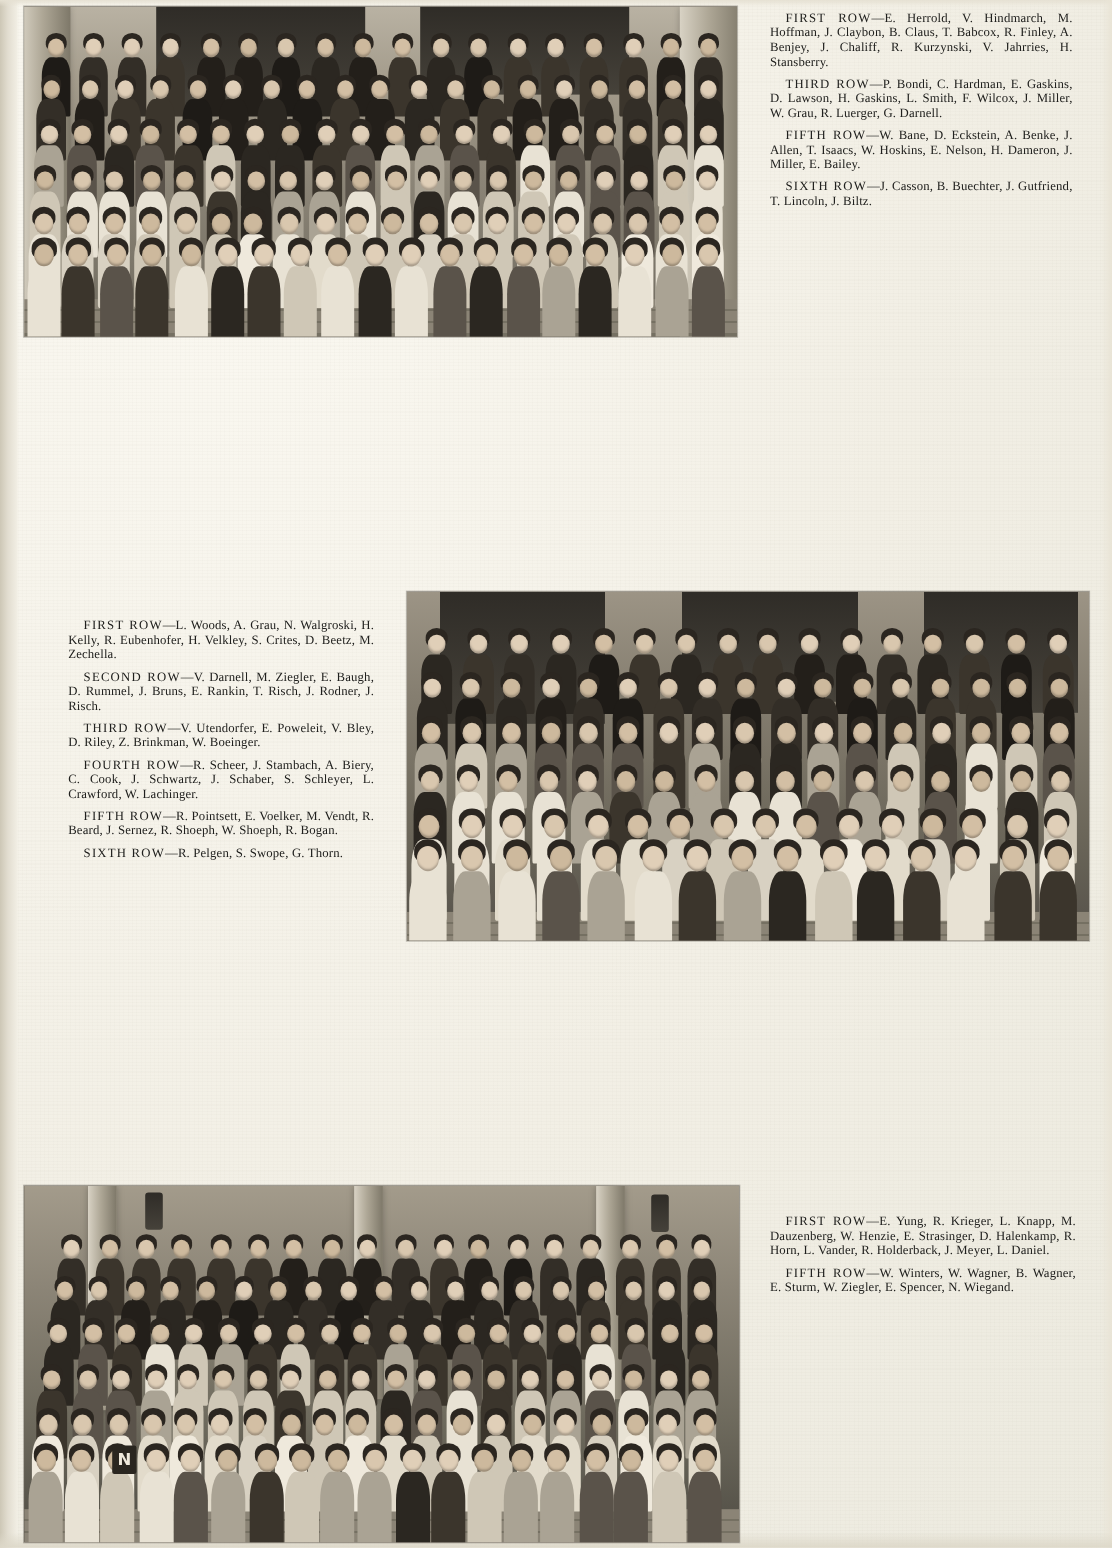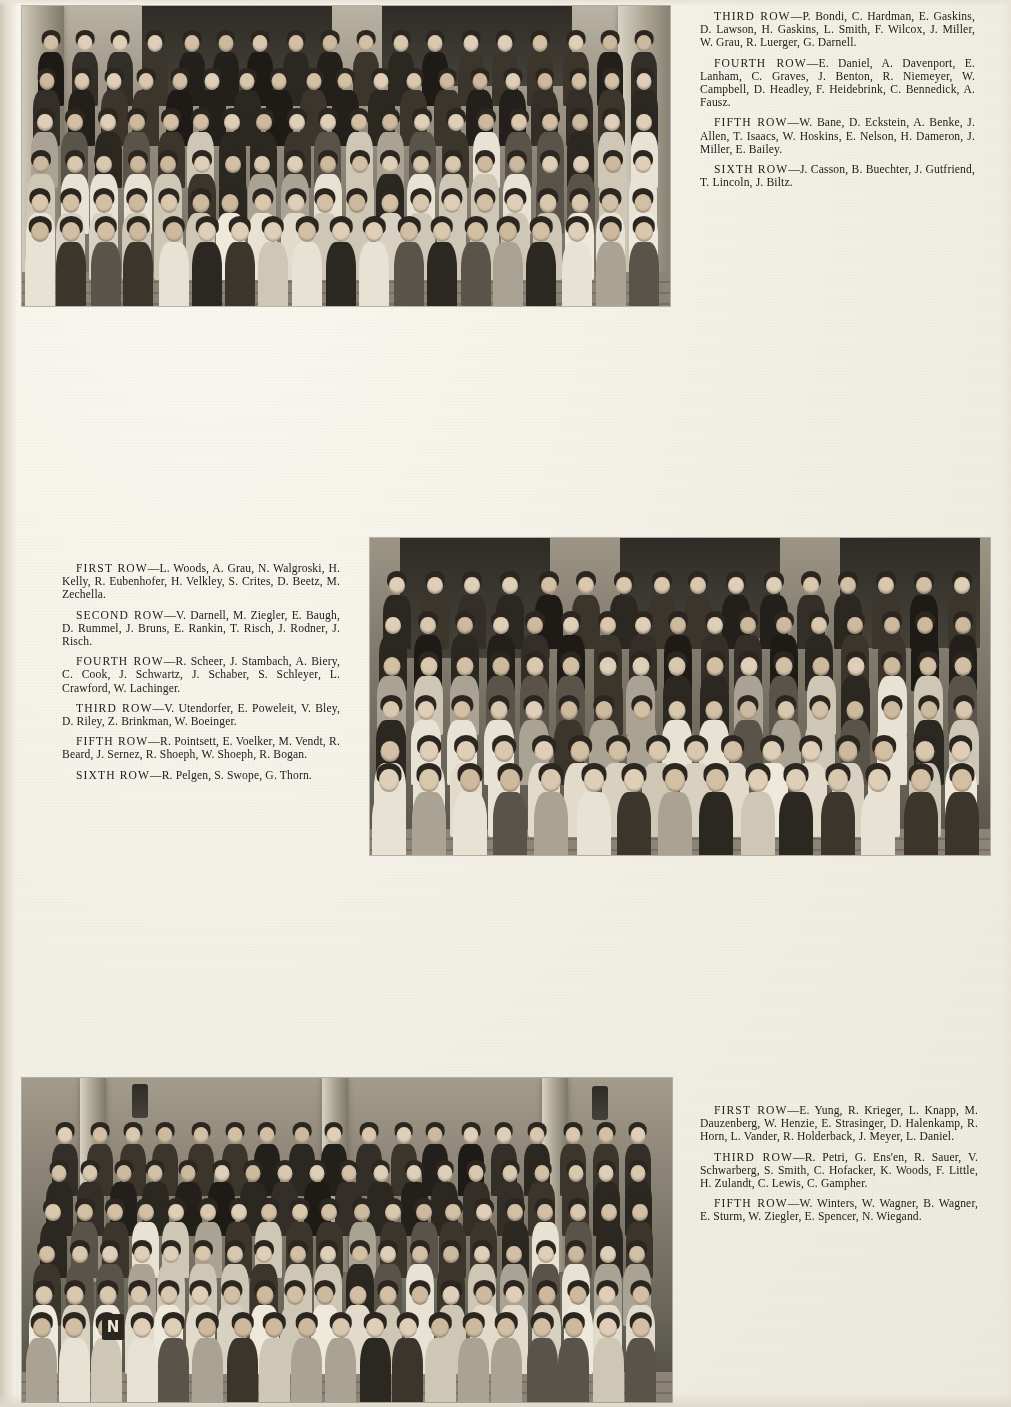--- a/index.html
+++ b/index.html
@@ -736,32 +736,32 @@
         </div>
         <div class="p" style="left: 606.621px; width: 30px; height: 104px; bottom: -16px;">
           <div class="body" style="background: rgb(90, 83, 74); height: 79.7px;"></div>
           <div class="hair" style="width: 22.5px; height: 18.9px;"></div>
           <div class="head" style="width: 18px; height: 20.16px; top: 3.96px; background: rgb(217, 199, 174);"></div>
         </div>
       </div>
   </div>
 
   <div class="caption" style="left:700px; top:10px; width:275px;">
+    <p><span class="rowlabel">FIRST ROW</span>—<span>E. Herrold, V. Hindmarch, M. Hoffman, J. Claybon, B. Claus, T. Babcox, R. Finley, A. Benjey, J. Chaliff, R. Kurzynski, V. Jahrries, H. Stansberry.</span></p>
     <p><span class="rowlabel">THIRD ROW</span>—<span>P. Bondi, C. Hardman, E. Gaskins, D. Lawson, H. Gaskins, L. Smith, F. Wilcox, J. Miller, W. Grau, R. Luerger, G. Darnell.</span></p>
-    <p><span class="rowlabel">FOURTH ROW</span>—<span>E. Daniel, A. Davenport, E. Lanham, C. Graves, J. Benton, R. Niemeyer, W. Campbell, D. Headley, F. Heidebrink, C. Bennedick, A. Fausz.</span></p>
     <p><span class="rowlabel">FIFTH ROW</span>—<span>W. Bane, D. Eckstein, A. Benke, J. Allen, T. Isaacs, W. Hoskins, E. Nelson, H. Dameron, J. Miller, E. Bailey.</span></p>
     <p><span class="rowlabel">SIXTH ROW</span>—<span>J. Casson, B. Buechter, J. Gutfriend, T. Lincoln, J. Biltz.</span></p>
   </div>
 
 
   <div class="caption" style="left:62px; top:562px; width:278px;">
     <p><span class="rowlabel">FIRST ROW</span>—<span>L. Woods, A. Grau, N. Walgroski, H. Kelly, R. Eubenhofer, H. Velkley, S. Crites, D. Beetz, M. Zechella.</span></p>
     <p><span class="rowlabel">SECOND ROW</span>—<span>V. Darnell, M. Ziegler, E. Baugh, D. Rummel, J. Bruns, E. Rankin, T. Risch, J. Rodner, J. Risch.</span></p>
+    <p><span class="rowlabel">THIRD ROW</span>—<span>V. Utendorfer, E. Poweleit, V. Bley, D. Riley, Z. Brinkman, W. Boeinger.</span></p>
     <p><span class="rowlabel">FOURTH ROW</span>—<span>R. Scheer, J. Stambach, A. Biery, C. Cook, J. Schwartz, J. Schaber, S. Schleyer, L. Crawford, W. Lachinger.</span></p>
-    <p><span class="rowlabel">THIRD ROW</span>—<span>V. Utendorfer, E. Poweleit, V. Bley, D. Riley, Z. Brinkman, W. Boeinger.</span></p>
     <p><span class="rowlabel">FIFTH ROW</span>—<span>R. Pointsett, E. Voelker, M. Vendt, R. Beard, J. Sernez, R. Shoeph, W. Shoeph, R. Bogan.</span></p>
     <p><span class="rowlabel">SIXTH ROW</span>—<span>R. Pelgen, S. Swope, G. Thorn.</span></p>
   </div>
 
   <div class="photo" style="left:370px; top:538px; width:620px; height:317px;">
     <div class="bg-bldg" style="background:linear-gradient(180deg,#9c9485 0%,#857e70 30%,#6b6659 70%,#55514a 100%);"></div>
     <div class="darkdoor" style="left:30px; top:0; width:150px; height:120px;"></div>
     <div class="darkdoor" style="left:250px; top:0; width:160px; height:100px;"></div>
     <div class="darkdoor" style="left:470px; top:0; width:140px; height:110px;"></div>
     <div class="steps" style="height:26px;"></div>
@@ -1849,16 +1849,15 @@
           <div class="head" style="width: 18px; height: 20.16px; top: 3.96px; background: rgb(211, 191, 164);"></div>
         </div>
       </div>
     <div style="position:absolute; left:80px; top:236px; width:22px; height:26px; background:#2a2620; color:#efe9dc; font-family:'DejaVu Sans',sans-serif; font-weight:bold; font-size:15px; text-align:center; line-height:26px; border-radius:2px;">
       <span>N</span>
     </div>
   </div>
 
   <div class="caption" style="left:700px; top:1104px; width:278px;">
     <p><span class="rowlabel">FIRST ROW</span>—<span>E. Yung, R. Krieger, L. Knapp, M. Dauzenberg, W. Henzie, E. Strasinger, D. Halenkamp, R. Horn, L. Vander, R. Holderback, J. Meyer, L. Daniel.</span></p>
-    <p><span class="rowlabel">THIRD ROW</span>—<span>R. Petri, G. Ens'en, R. Sauer, V. Schwarberg, S. Smith, C. Hofacker, K. Woods, F. Little, H. Zulandt, C. Lewis, C. Gampher.</span></p>
     <p><span class="rowlabel">FIFTH ROW</span>—<span>W. Winters, W. Wagner, B. Wagner, E. Sturm, W. Ziegler, E. Spencer, N. Wiegand.</span></p>
   </div>
 </div>
 
 </body></html>

